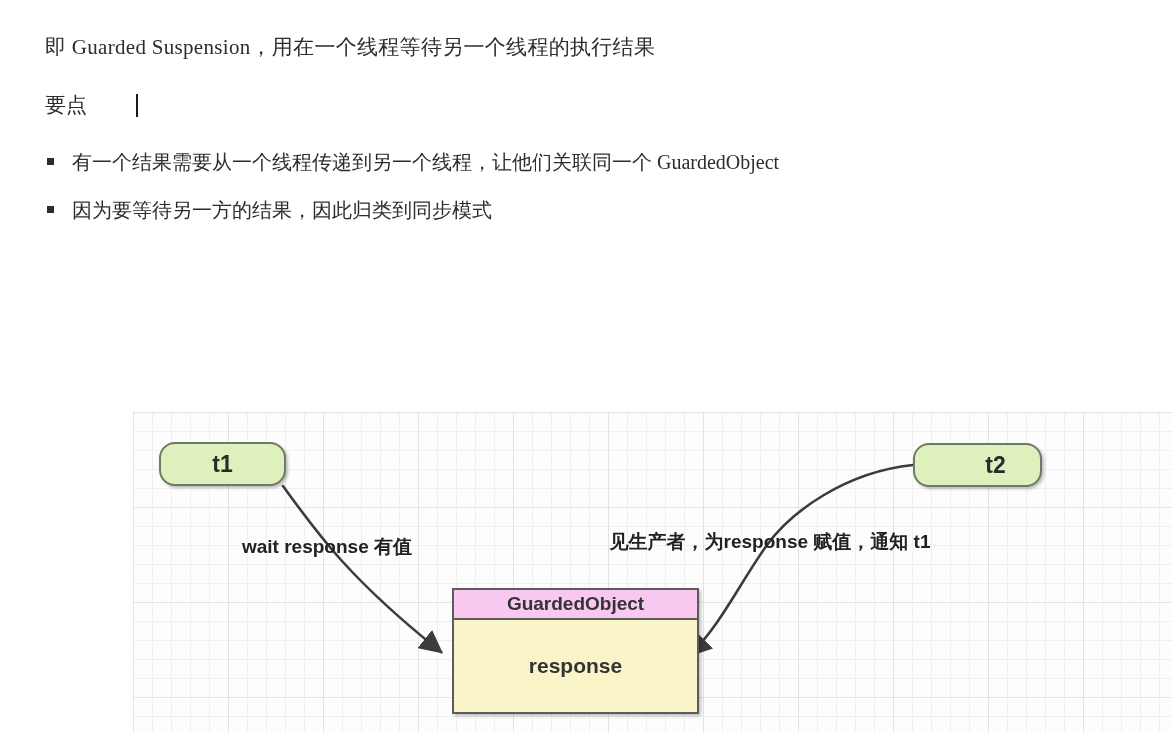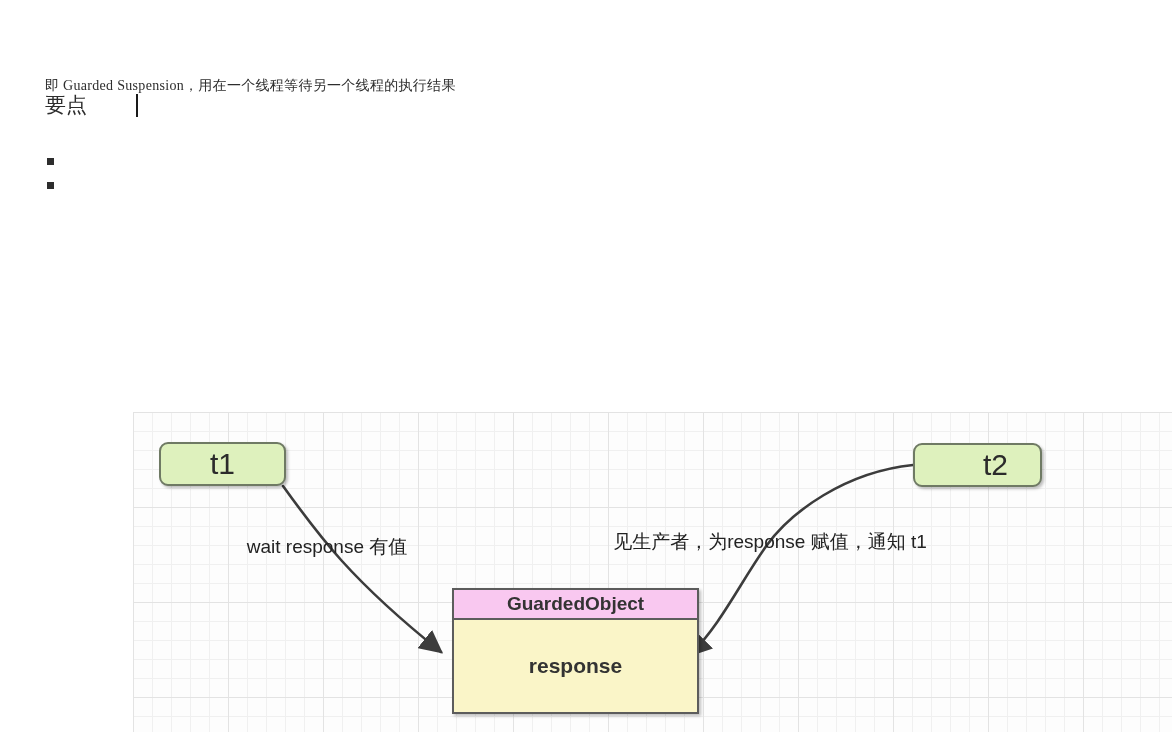--- a/index.html
+++ b/index.html
@@ -6,21 +6,21 @@
   html, body { width: 1172px; height: 732px; background: #ffffff; overflow: hidden; }
   body {
     position: relative;
     font-family: "Liberation Serif", "DejaVu Serif", serif;
     color: #2d2d2d;
   }
 
   
   .intro {
     position: absolute; left: 45px; top: 33px;
-    font-size: 14px; letter-spacing: 0.3px; white-space: nowrap; margin-top: 44px;
+    font-size: 21px; letter-spacing: 0.3px; white-space: nowrap;
   }
   .section-heading {
     position: absolute; left: 45px; top: 91px;
     font-size: 21px; display: flex; align-items: center; gap: 48px;
   }
   .caret {
     display: inline-block; width: 2px; height: 23px;
     background: #1a1a1a; margin-left: 1px;
   }
   .bullets {
@@ -56,24 +56,24 @@
     stroke: var(--arrow, #3c3c3c);
     stroke-width: 2.6px;
     stroke-linecap: round;
   }
   .arrow-head { fill: var(--arrow, #3c3c3c); }
 
   .thread-node {
     position: absolute;
     background: var(--node-green, #def1bd);
     border: 2px solid #6f7a64;
-    border-radius: 9px;
+    border-radius: 16px;
     box-shadow: 2px 2px 3px rgba(0,0,0,0.25);
     display: flex; align-items: center; justify-content: center;
-    font-size: 30px; font-weight: normal; color: #2b2b2b;
+    font-size: 23px; font-weight: bold; color: #2b2b2b;
   }
   #node-t1 { left: 26px; top: 30px; width: 127px; height: 44px; }
   #node-t2 { left: 780px; top: 31px; width: 129px; height: 44px; padding-left: 36px; }
 
   .guarded-object {
     position: absolute; left: 319px; top: 176px;
     width: 247px; height: 126px;
     border: 2px solid #5c5c5c;
     box-shadow: 2px 2px 3px rgba(0,0,0,0.25);
     display: flex; flex-direction: column;
@@ -87,48 +87,50 @@
   }
   .guarded-object .go-body {
     flex: 1;
     background: var(--body-yellow, #faf5c8);
     display: flex; align-items: center; justify-content: center;
     font-size: 21px; font-weight: bold; color: #333333;
   }
 
   .edge-label {
     position: absolute; transform: translate(-50%, -50%);
-    font-size: 19px; font-weight: normal; color: #222222;
+    font-size: 19px; font-weight: bold; color: #222222;
     white-space: nowrap;
   }
   #edge-label-t1 { left: 194px; top: 135px; }
   #edge-label-t2 { left: 637px; top: 130px; }
 </style>
 </head>
 <body>
 
 <div class="intro">即 Guarded Suspension，用在一个线程等待另一个线程的执行结果</div>
 
 <div class="section-heading">
   <span>要点</span>
     <span class="caret"></span>
 </div>
 
 <ul class="bullets">
   <li>
     <span class="bullet-marker"></span>
+    <span>有一个结果需要从一个线程传递到另一个线程，让他们关联同一个 GuardedObject</span>
   </li>
   <li>
     <span class="bullet-marker"></span>
   </li>
   <li>
     <span class="bullet-marker"></span>
   </li>
   <li>
     <span class="bullet-marker"></span>
+    <span>因为要等待另一方的结果，因此归类到同步模式</span>
   </li>
 </ul>
 
 <div class="diagram">
 
   <svg class="arrow-layer" width="1039" height="320" viewBox="0 0 1039 320" xmlns="http://www.w3.org/2000/svg">
     <defs>
       <marker id="arrowhead" markerWidth="9" markerHeight="9" refX="8" refY="4.5" orient="auto">
         <path class="arrow-head" d="M0,0 L9,4.5 L0,9 Z"></path>
       </marker>

